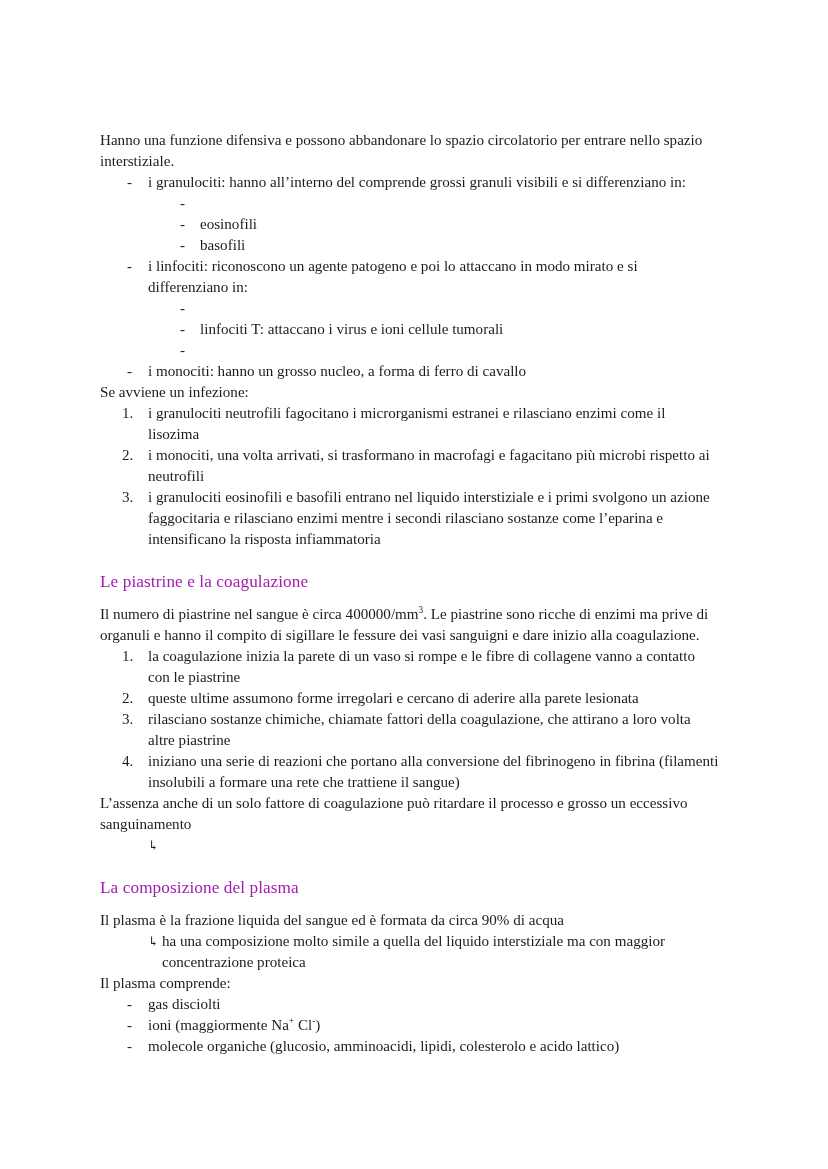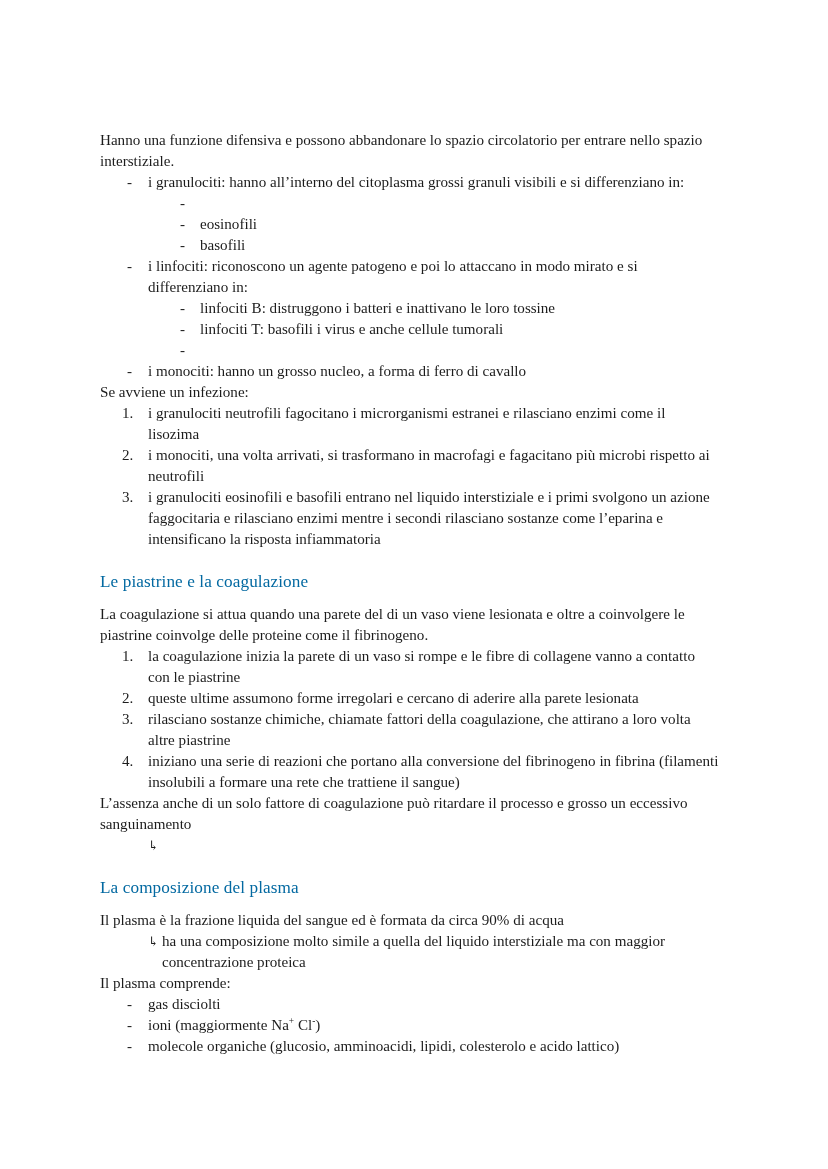--- a/index.html
+++ b/index.html
@@ -36,21 +36,21 @@
   .para {
     font-size: 15.1px;
     line-height: 21px;
     margin: 0;
     text-align: left;
     color: #1c1c1c;
   }
   .section-title {
     font-size: 17.2px;
     line-height: 22px;
-    color: #0369a1;
+    color: #a21caf;
     margin: 0;
     font-weight: normal;
     letter-spacing: 0.1px;
   }
   .gap-before-title { height: 21px; }
   .gap-after-title  { height: 11px; }
 
   
   .row {
     display: flex;
@@ -91,45 +91,44 @@
 </head>
 <body>
 
 <div class="page">
   <div class="content">
 
     <p class="para">Hanno una funzione difensiva e possono abbandonare lo spazio circolatorio per entrare nello spazio interstiziale.</p>
 
     <div class="row lvl1">
       <span class="marker">-</span>
-      <span class="rtext">i granulociti: hanno all’interno del citoplasma grossi granuli visibili e si differenziano in:</span>
+      <span class="rtext">i granulociti: hanno all’interno del comprende grossi granuli visibili e si differenziano in:</span>
     </div>
     <div class="row lvl2">
       <span class="marker">-</span>
     </div>
     <div class="row lvl2">
       <span class="marker">-</span>
       <span class="rtext">eosinofili</span>
     </div>
     <div class="row lvl2">
       <span class="marker">-</span>
       <span class="rtext">basofili</span>
     </div>
 
     <div class="row lvl1">
       <span class="marker">-</span>
       <span class="rtext">i linfociti: riconoscono un agente patogeno e poi lo attaccano in modo mirato e si differenziano in:</span>
     </div>
     <div class="row lvl2">
       <span class="marker">-</span>
-      <span class="rtext">linfociti B: distruggono i batteri e inattivano le loro tossine</span>
-    </div>
-    <div class="row lvl2">
-      <span class="marker">-</span>
-      <span class="rtext">linfociti T: basofili i virus e anche cellule tumorali</span>
+    </div>
+    <div class="row lvl2">
+      <span class="marker">-</span>
+      <span class="rtext">linfociti T: attaccano i virus e ioni cellule tumorali</span>
     </div>
     <div class="row lvl2">
       <span class="marker">-</span>
     </div>
 
     <div class="row lvl1">
       <span class="marker">-</span>
       <span class="rtext">i monociti: hanno un grosso nucleo, a forma di ferro di cavallo</span>
     </div>
 
@@ -145,21 +144,21 @@
     </div>
     <div class="row num">
       <span class="marker">3.</span>
       <span class="rtext">i granulociti eosinofili e basofili entrano nel liquido interstiziale e i primi svolgono un azione faggocitaria e rilasciano enzimi mentre i secondi rilasciano sostanze come l’eparina e intensificano la risposta infiammatoria</span>
     </div>
 
     <div class="gap-before-title"></div>
     <h2 class="section-title">Le piastrine e la coagulazione</h2>
     <div class="gap-after-title"></div>
 
-    <p class="para">La coagulazione si attua quando una parete del di un vaso viene lesionata e oltre a coinvolgere le piastrine coinvolge delle proteine come il fibrinogeno.</p>
+    <p class="para"><span>Il numero di piastrine nel sangue è circa 400000/mm</span><sup>3</sup><span>. Le piastrine sono ricche di enzimi ma prive di organuli e hanno il compito di sigillare le fessure dei vasi sanguigni e dare inizio alla coagulazione.</span></p>
 
     <div class="row num">
       <span class="marker">1.</span>
       <span class="rtext">la coagulazione inizia la parete di un vaso si rompe e le fibre di collagene vanno a contatto con le piastrine</span>
     </div>
     <div class="row num">
       <span class="marker">2.</span>
       <span class="rtext">queste ultime assumono forme irregolari e cercano di aderire alla parete lesionata</span>
     </div>
     <div class="row num">

